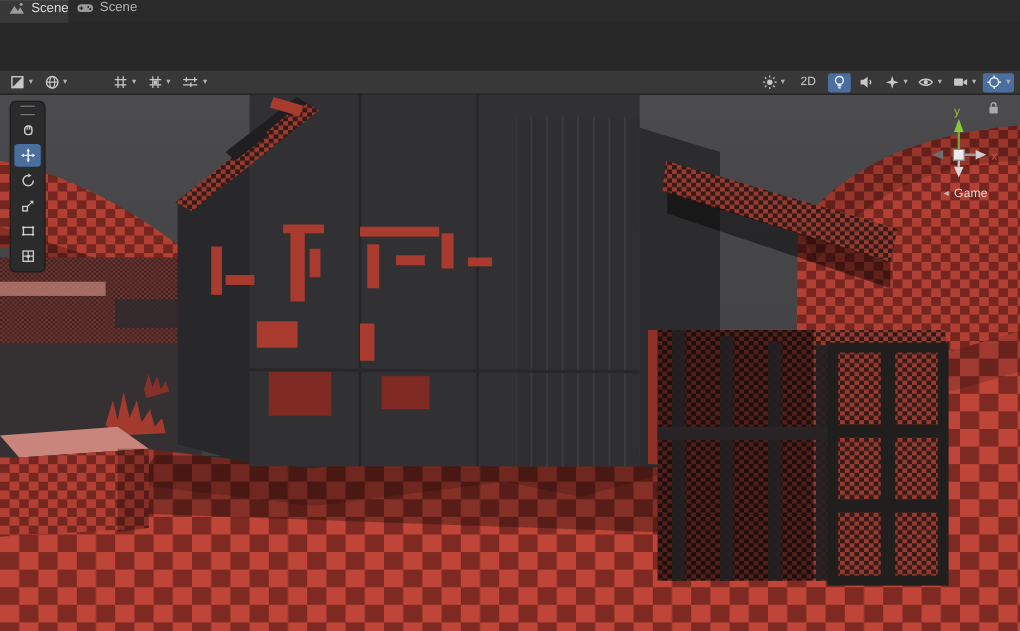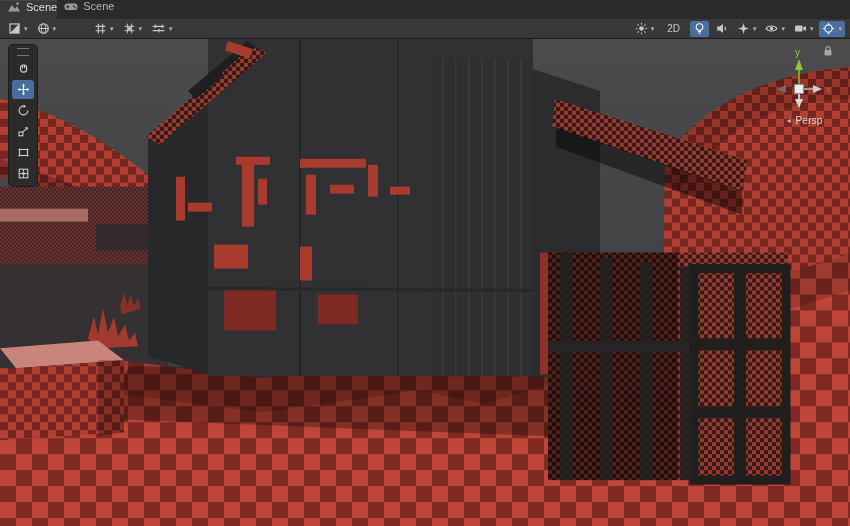--- a/index.html
+++ b/index.html
@@ -7,21 +7,21 @@
        font-family:"Liberation Sans",sans-serif;-webkit-font-smoothing:antialiased;}
   .window{width:850px;height:526px;display:flex;flex-direction:column;}
 
   
   .tabbar{height:19px;background:#2a2a2a;display:flex;align-items:stretch;flex:0 0 auto;}
   .tab{display:flex;align-items:flex-start;gap:5px;padding:0 0 0 7px;font-size:11px;color:#b4b4b4;cursor:default;}
   .tab.active{background:#383838;color:#dedede;border-top:1px solid #444;}
   .tab .tabic{display:block;}
 
   
-  .toolbar{height:19px;background:#383838;border-bottom:1px solid #1e1e1e;display:flex;align-items:center;padding:0 5px;gap:3px;flex:0 0 auto;}
+  .toolbar{height:19px;background:#383838;border-bottom:1px solid #1e1e1e;display:flex;align-items:center;padding:0 5px;gap:3px;flex:0 0 auto;margin-top:40px;}
   .tbtn{height:16px;display:flex;align-items:center;gap:2px;padding:0 3px;border-radius:2px;color:#c8c8c8;}
   .tbtn.on{background:#4a6e9e;}
   .caret{font-size:7px;line-height:1;color:#b2b2b2;margin-left:1px;}
   .gap{width:26px;}
   .spacer{flex:1;}
   .twod{font-size:10px;color:#cccccc;padding:0 4px;}
   .ic{display:block;}
 
   
   .viewport{position:relative;flex:1;overflow:hidden;background:#3a3a3c;}
@@ -346,17 +346,17 @@
         <line x1="30" y1="42" x2="30" y2="23" stroke="#73a82d" stroke-width="2"></line>
         <polygon points="30,12 26,23 34,23" fill="#8fc43f"></polygon>
         <line x1="30" y1="42" x2="44" y2="42" stroke="#9b9b9b" stroke-width="2"></line>
         <polygon points="53,42 44,38 44,46" fill="#cfcfcf"></polygon>
         <text x="57" y="46" fill="#d05353" font-size="10" font-family="Liberation Sans, sans-serif">x</text>
         <polygon points="8,42 17,38 17,46" fill="#6e6e6e"></polygon>
         <line x1="30" y1="42" x2="30" y2="52" stroke="#c4c4c4" stroke-width="2"></line>
         <polygon points="30,61 26,52 34,52" fill="#d8d8d8"></polygon>
         <rect x="25.5" y="37.5" width="9" height="9" fill="#ececec" stroke="#8a8a8a"></rect>
       </svg>
-      <div class="persp"><span class="parrow">◄</span><span>Persp</span></div>
+      <div class="persp"><span class="parrow">◄</span><span>Game</span></div>
     </div>
 
   </div>
 </div>
 
 </body></html>

